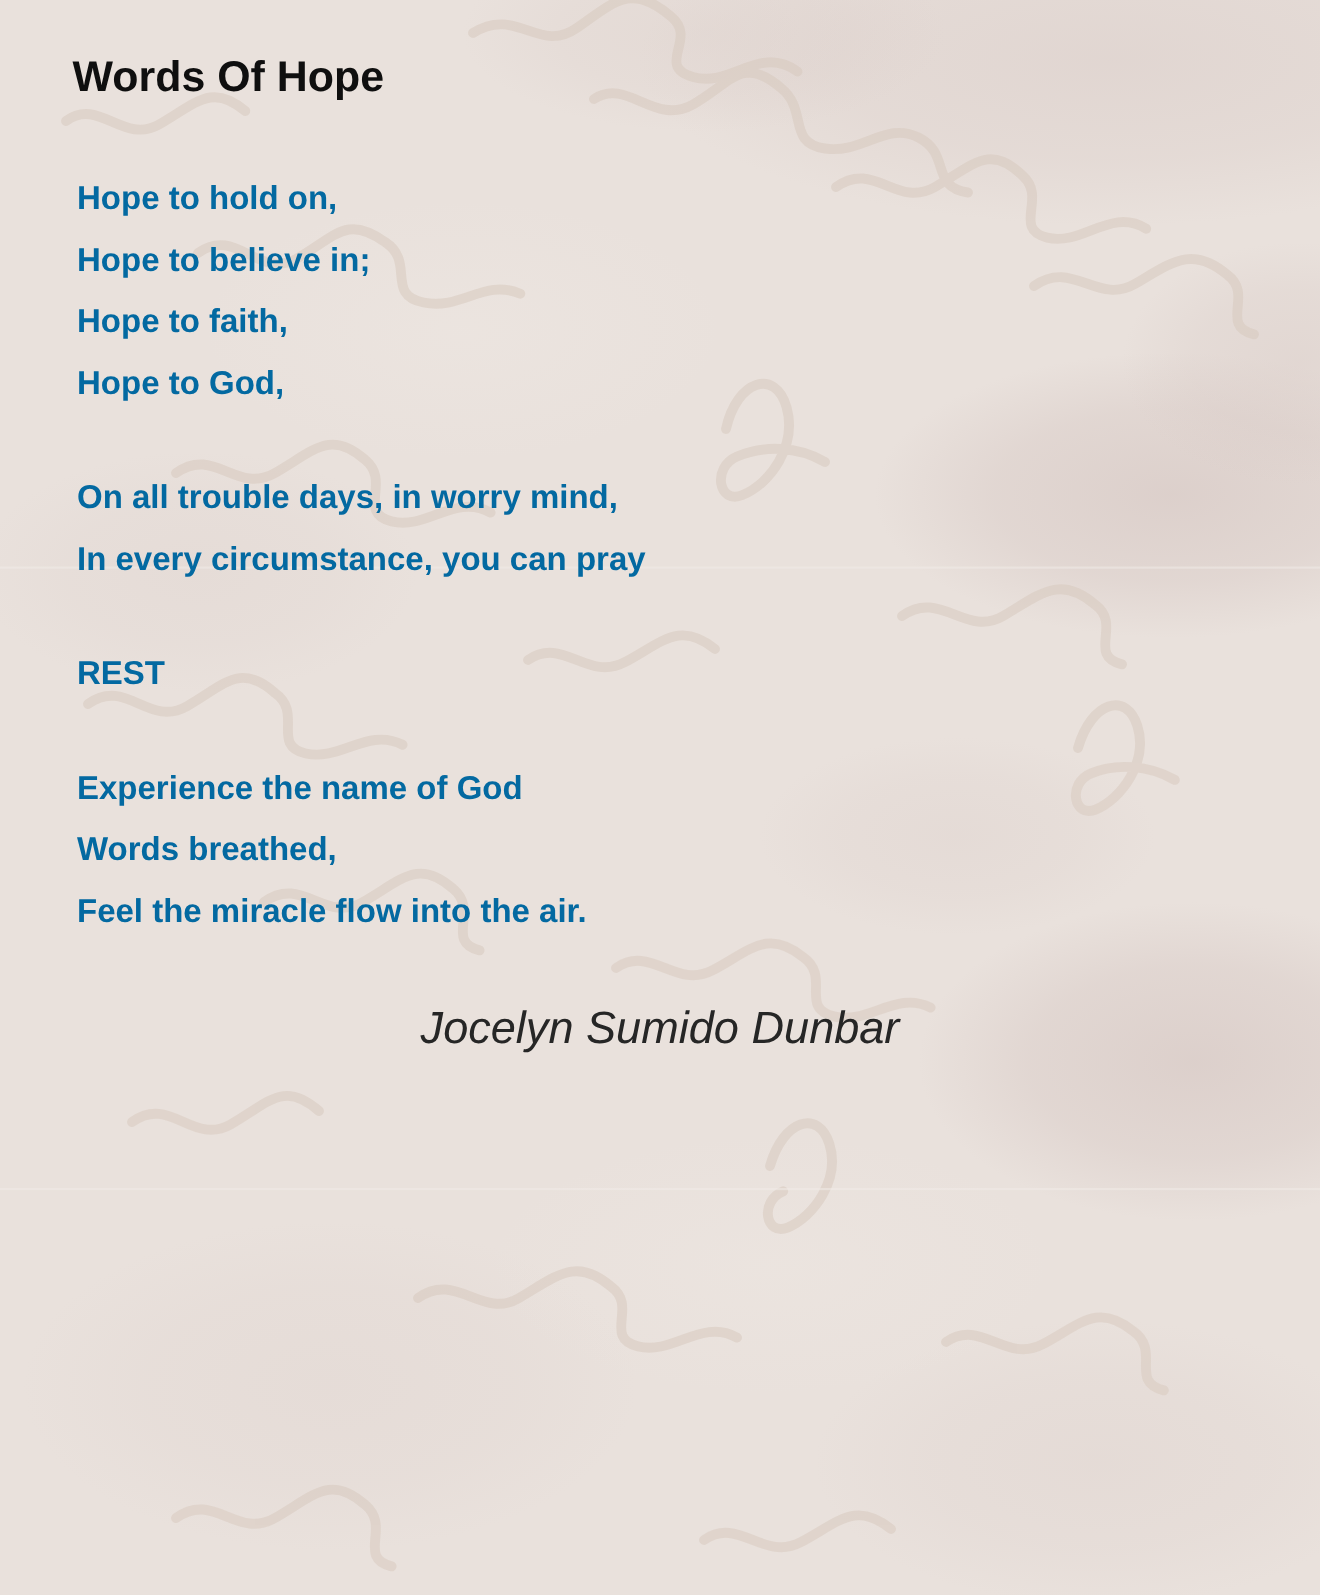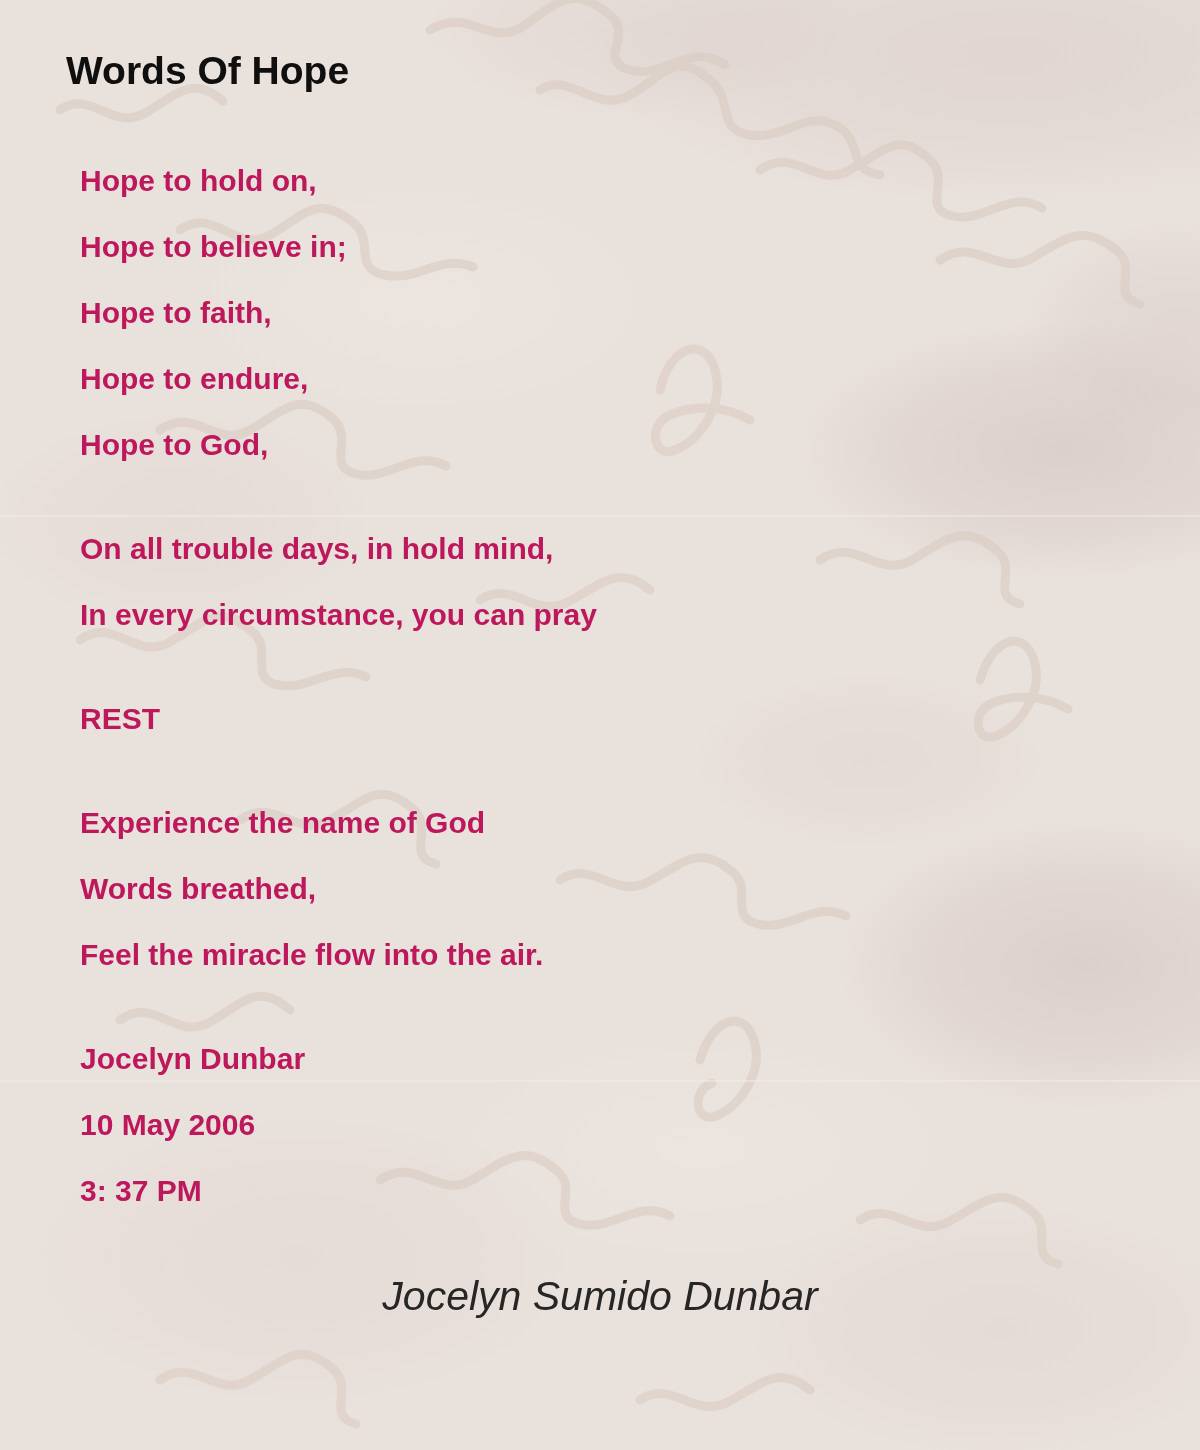--- a/index.html
+++ b/index.html
@@ -41,25 +41,25 @@
     margin: 0 0 62px 0;
     font-size: 39px;
     font-weight: bold;
     line-height: 1.1;
     color: #0f0f0f;
   }
   .stanza {
     margin: 0 0 52px 0;
   }
   .line {
-    margin: 14px;
+    margin: 4px;
     font-size: 30px;
     font-weight: bold;
     line-height: 52px;
-    color: #be185d;
+    color: #0369a1;
   }
   .signature {
     margin-top: 56px;
     font-size: 41px;
     font-style: italic;
     font-weight: normal;
     color: #262626;
     text-align: center;
   }
 </style>
@@ -124,37 +124,31 @@
     </g>
   </svg>
 
   <div class="content">
     <h1 class="poem-title">Words Of Hope</h1>
     <div id="poem">
         <div class="stanza">
           <p class="line">Hope to hold on,</p>
           <p class="line">Hope to believe in;</p>
           <p class="line">Hope to faith,</p>
-          <p class="line">Hope to endure,</p>
           <p class="line">Hope to God,</p>
         </div>
         <div class="stanza">
-          <p class="line">On all trouble days, in hold mind,</p>
+          <p class="line">On all trouble days, in worry mind,</p>
           <p class="line">In every circumstance, you can pray</p>
         </div>
         <div class="stanza">
           <p class="line">REST</p>
         </div>
         <div class="stanza">
           <p class="line">Experience the name of God</p>
           <p class="line">Words breathed,</p>
           <p class="line">Feel the miracle flow into the air.</p>
         </div>
-        <div class="stanza">
-          <p class="line">Jocelyn Dunbar</p>
-          <p class="line">10 May 2006</p>
-          <p class="line">3: 37 PM</p>
-        </div>
       </div>
     <div class="signature">Jocelyn Sumido Dunbar</div>
   </div>
 
 </div>
 
 </body></html>

